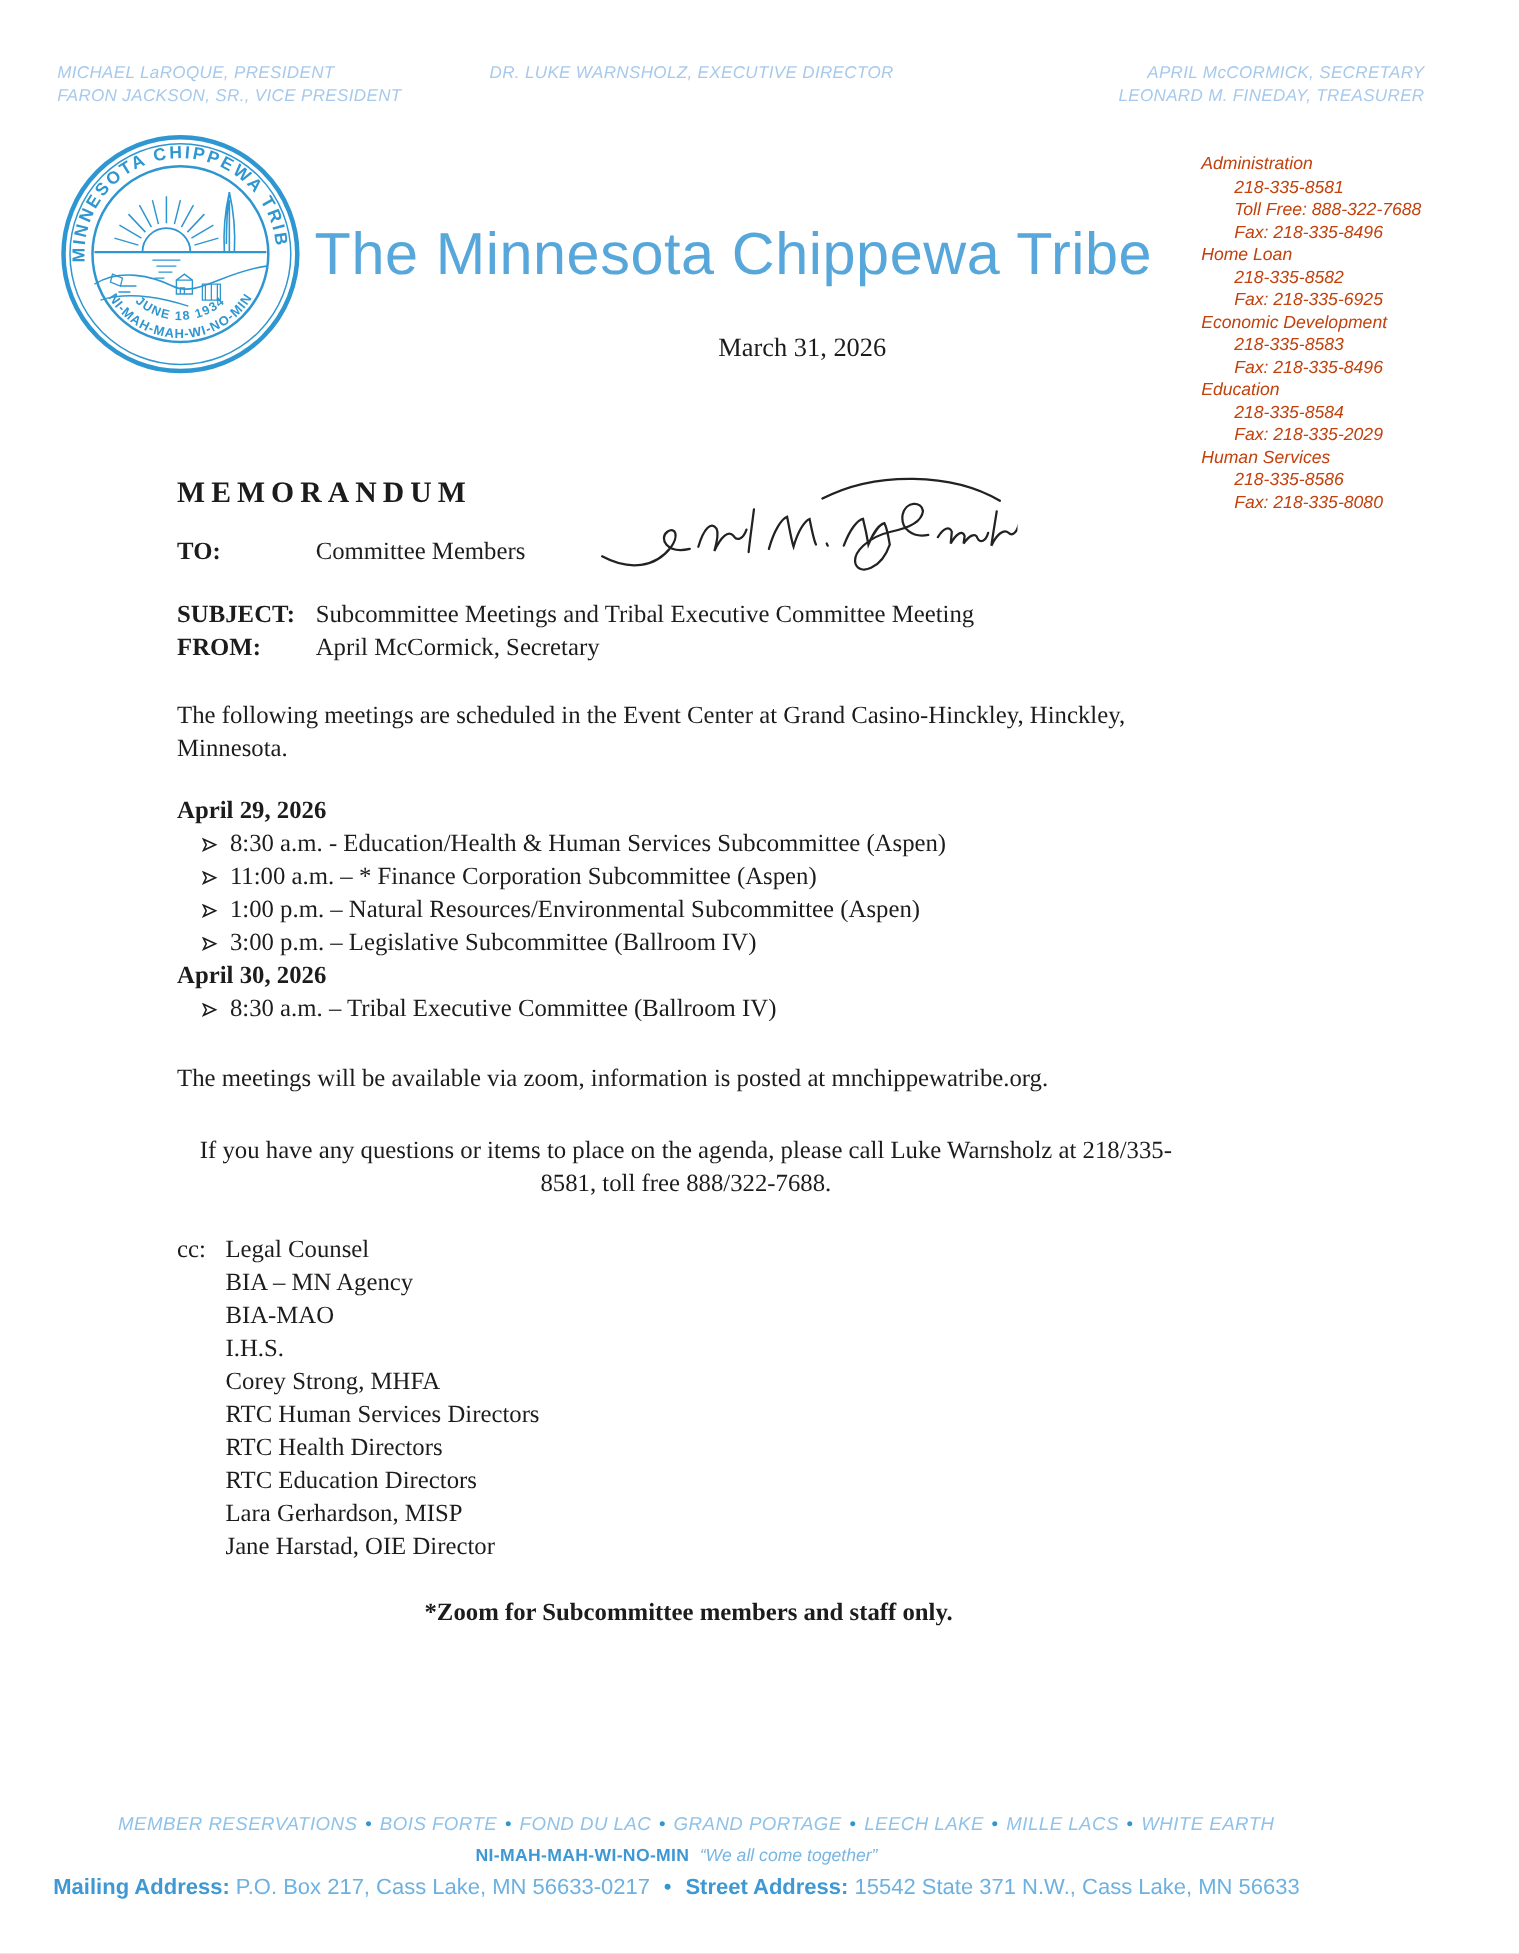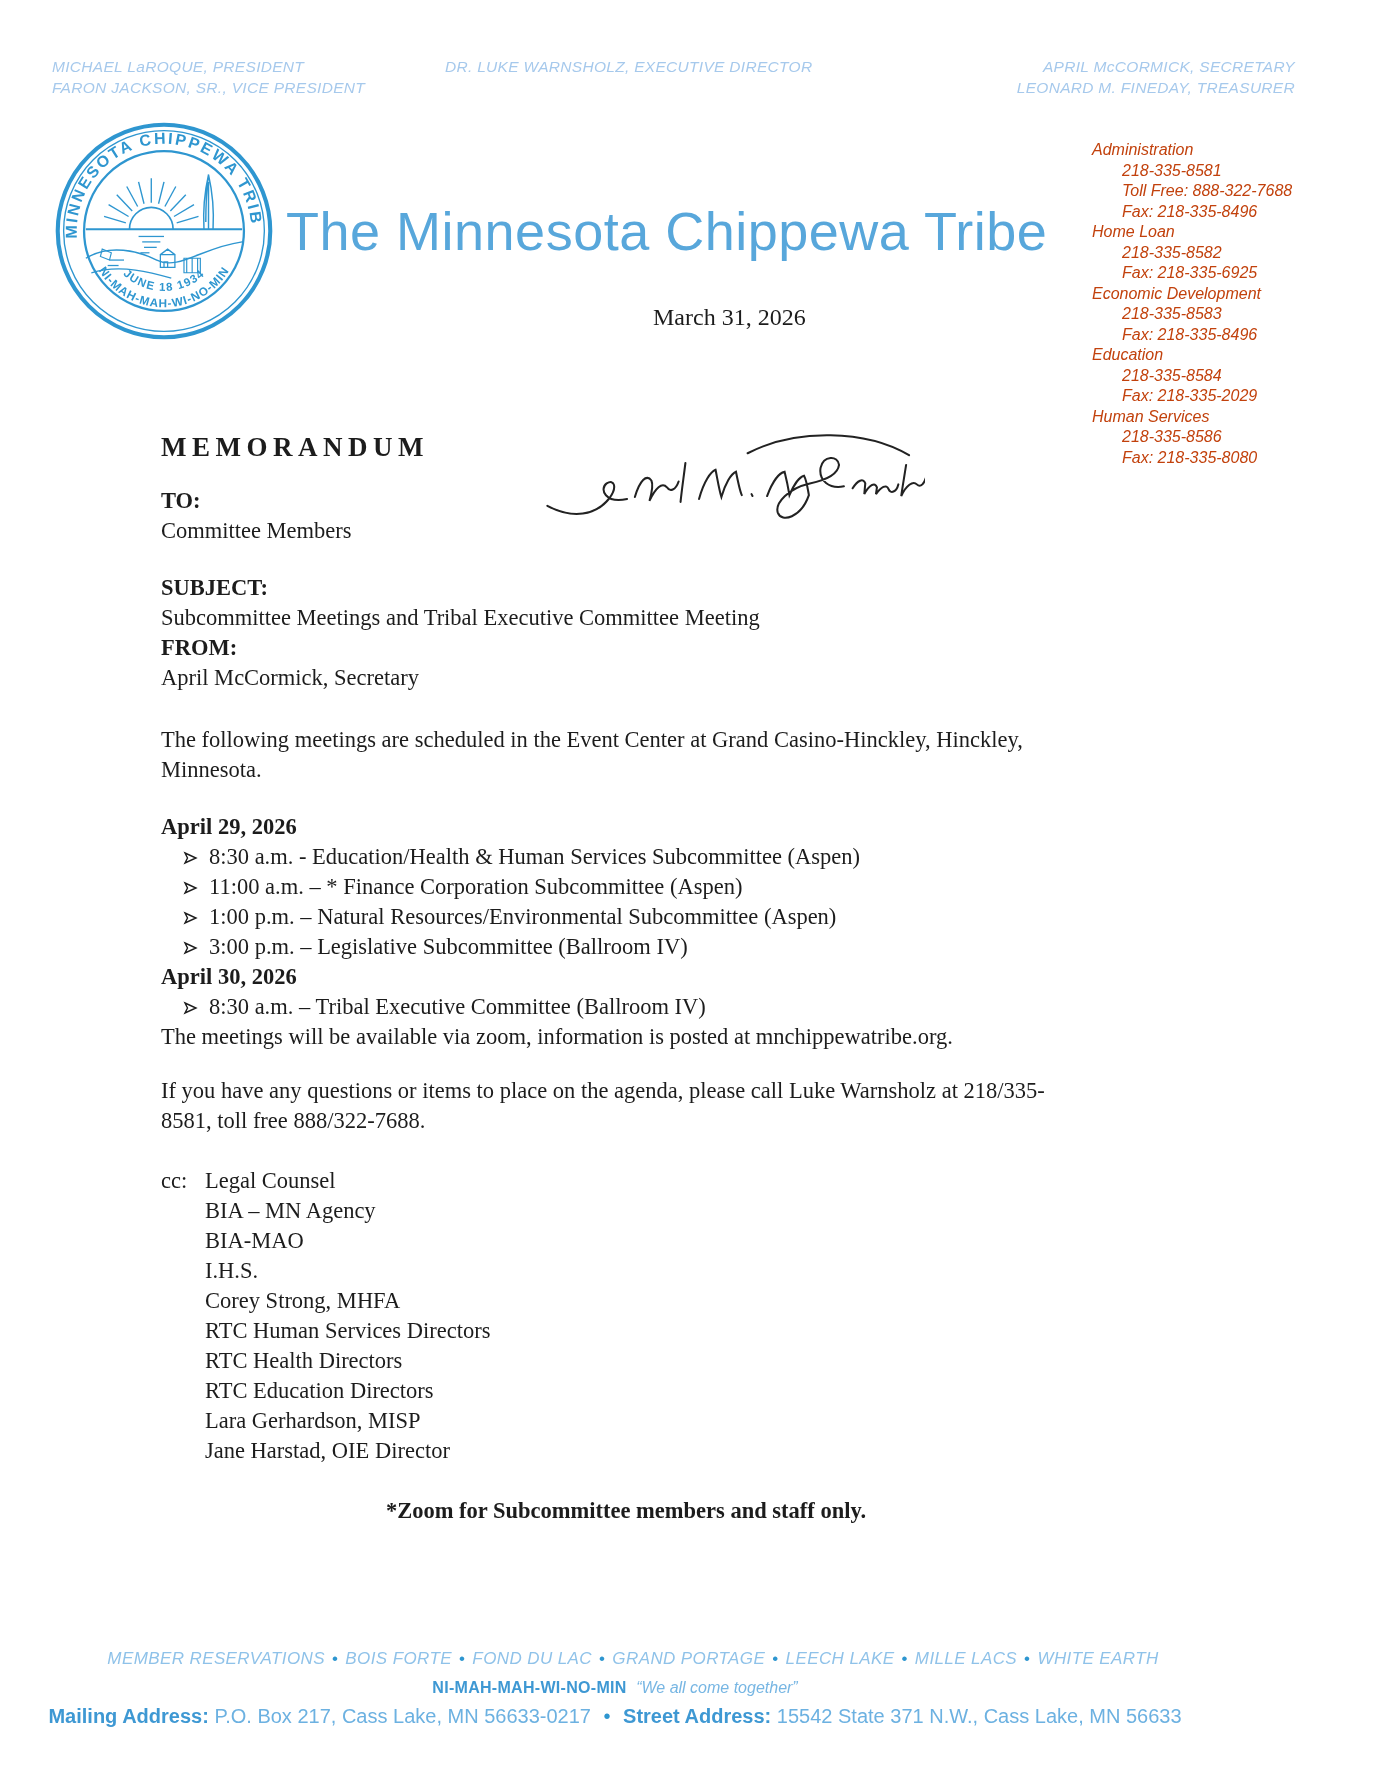--- a/index.html
+++ b/index.html
@@ -23,32 +23,32 @@
   
   .contacts{position:absolute;left:1092px;top:140px;width:240px;
             font-family:"Liberation Sans",sans-serif;font-style:italic;
             color:#c2410c;font-size:16px;line-height:20.5px;}
   .dept-line{padding-left:30px;}
   
   .content{position:absolute;left:161px;top:432px;width:940px;
            font-size:22.5px;line-height:30px;}
   .memo-heading{font-weight:bold;font-size:27px;letter-spacing:5.5px;
                 line-height:30px;margin:0 0 24px 0;}
-  .memo-row{display:flex;margin:0 0 0 0;flex-direction:column;}
+  .memo-row{display:flex;margin:0 0 0 0;}
   .memo-row.to{margin-bottom:27px;}
   .memo-row.from{margin-bottom:32px;}
   .memo-label{font-weight:bold;width:126px;flex:none;}
   .para{width:925px;margin:0;}
   .intro{margin-top:31px;}
   .schedule{margin-top:27px;}
   .sched-date{font-weight:bold;}
   .sched-item{display:flex;align-items:baseline;padding-left:22px;}
   .arrow-icon{flex:none;width:15px;margin-right:11px;position:relative;top:1px;}
-  .zoom-note{}
-  .questions{margin-top:24px;}
+  .zoom-note{margin-top:33px;}
+  .questions{margin-top:36px;text-align:center;}
   .cc{display:flex;margin-top:30px;}
   .cc-label{width:44px;flex:none;}
   .footnote{margin-top:30px;width:930px;text-align:center;font-weight:bold;}
   
   .sig{position:absolute;left:545px;top:428px;width:380px;height:105px;}
   
   .footer{position:absolute;left:0;top:1648px;width:1230px;text-align:center;
           font-family:"Liberation Sans",sans-serif;}
   .f1{font-style:italic;color:#8fc2e9;font-size:17px;line-height:22px;letter-spacing:.4px;padding-left:36px;}
   .f1 .dot,.f3 .dot{color:#2e96d0;margin:0 7px;font-style:normal;}

